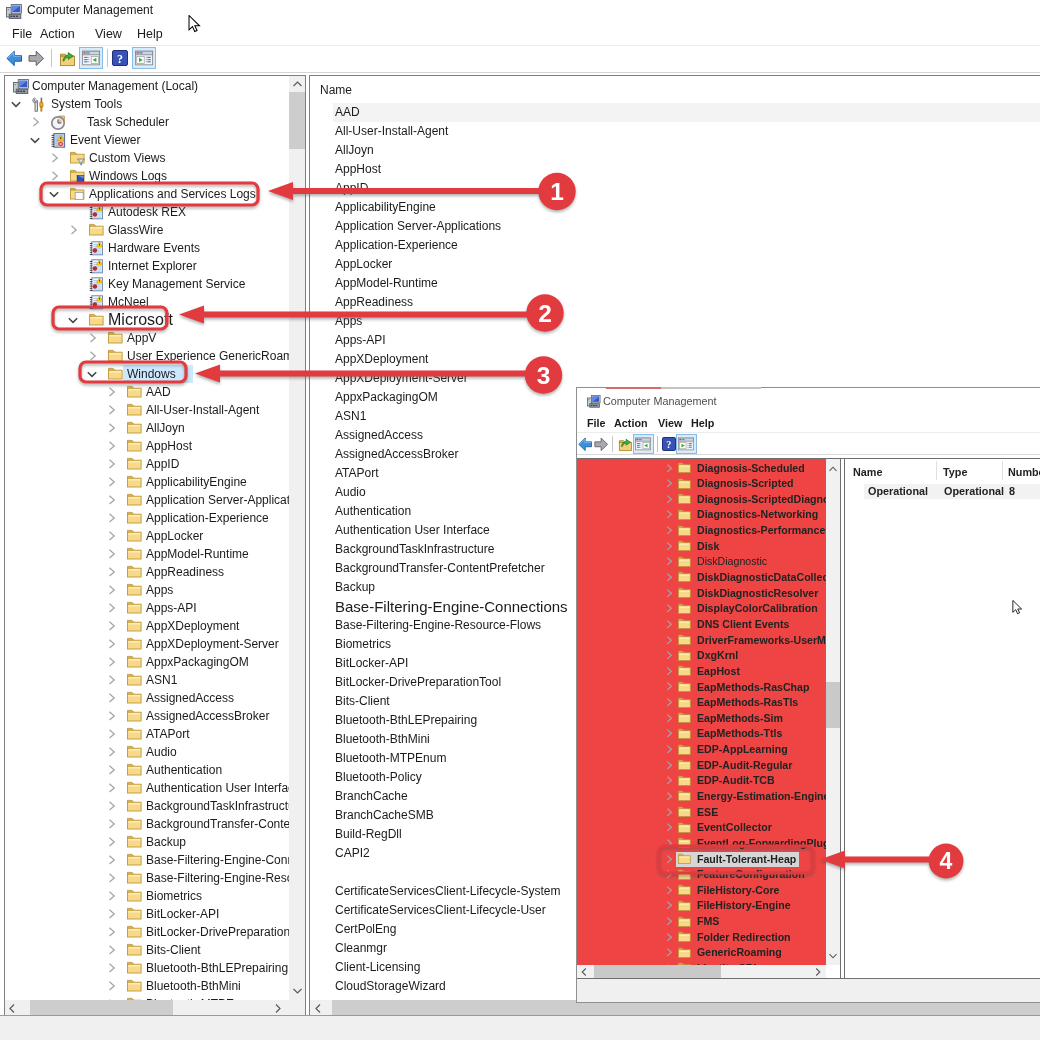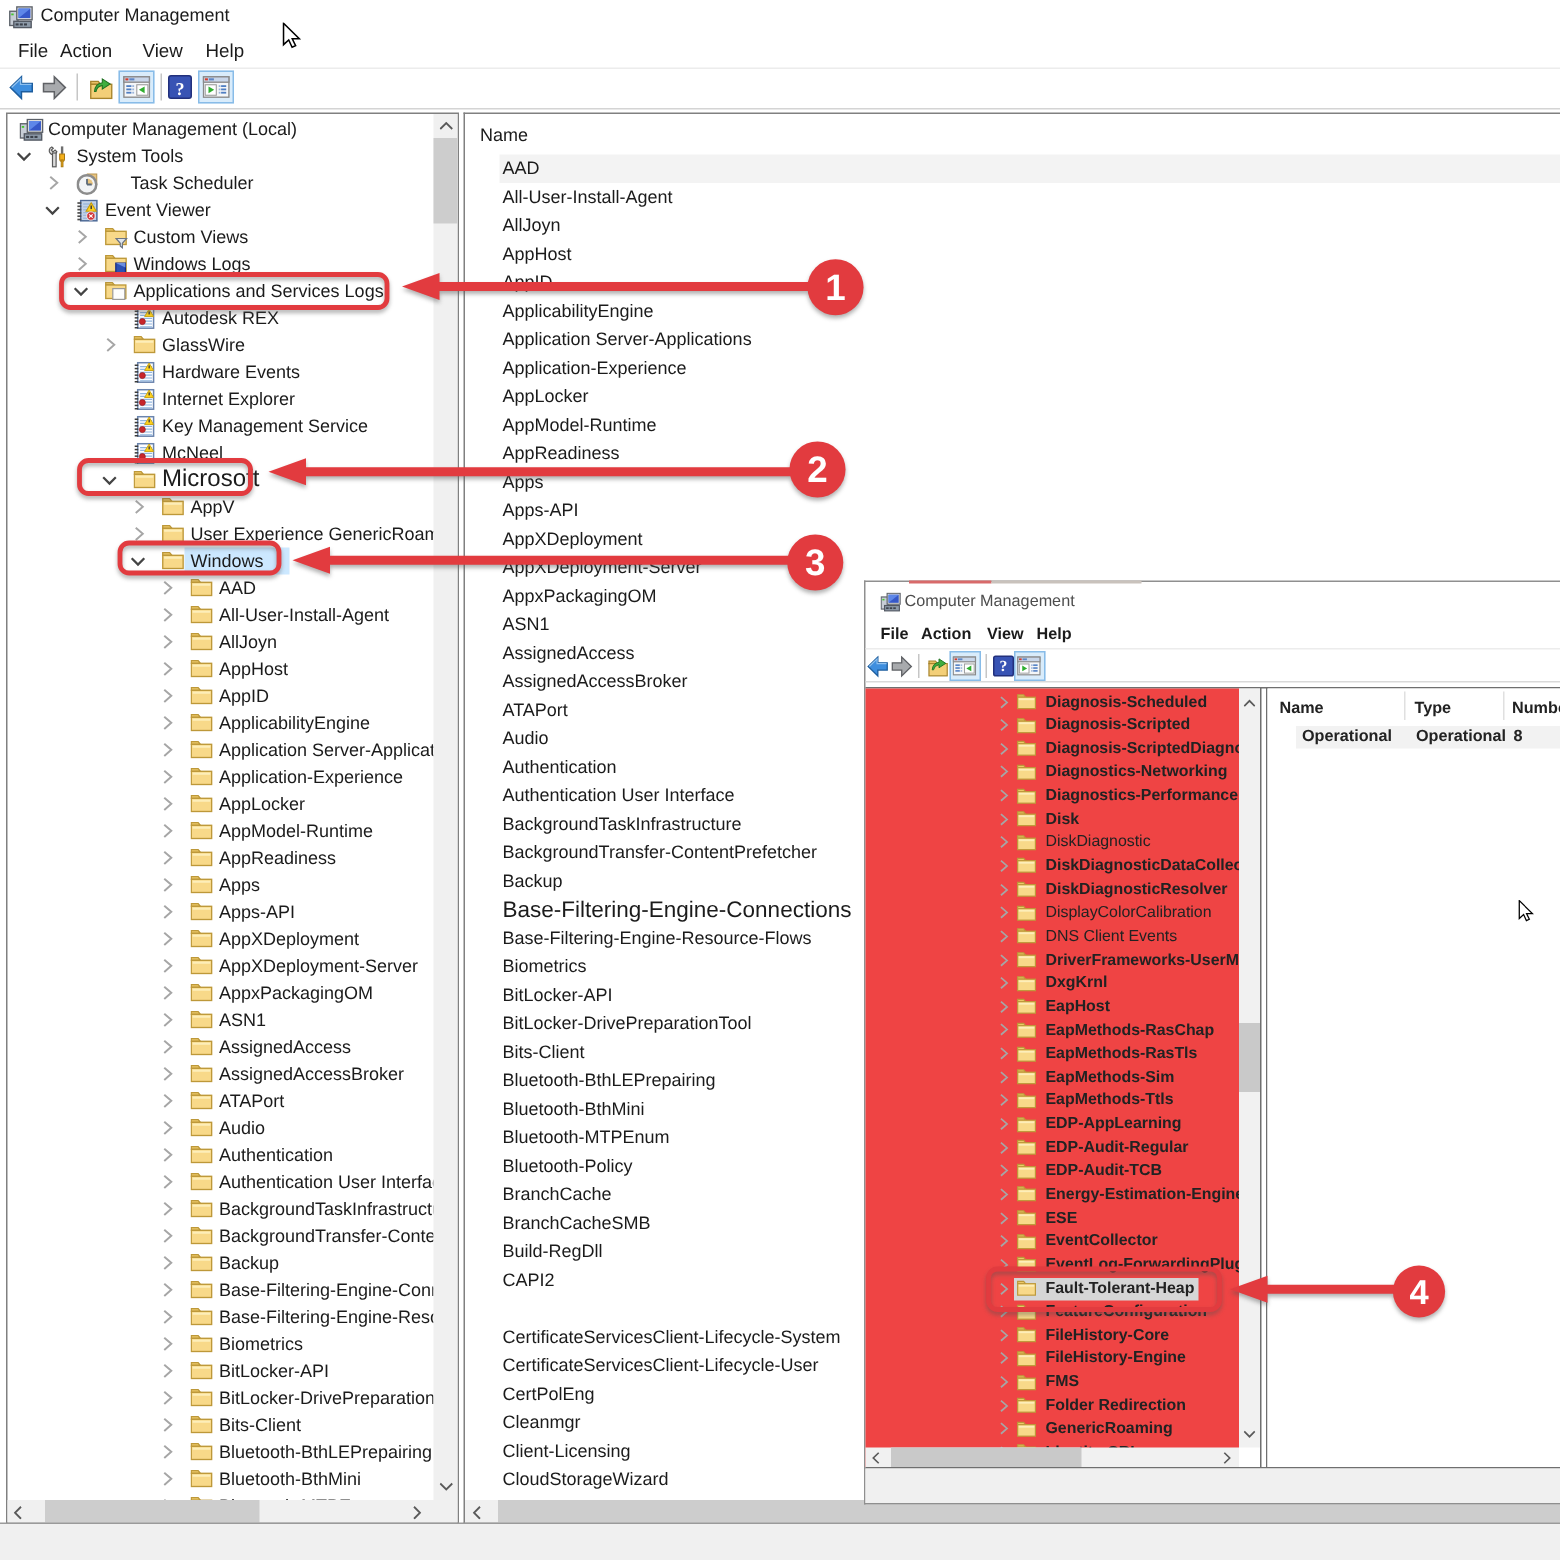--- a/index.html
+++ b/index.html
@@ -835,30 +835,30 @@
       </svg>
       <div class="t" style="left:120px;top:126.6px;font-size:10.6px;line-height:15px;font-weight:bold;color:#222">DiskDiagnosticResolver</div>
       <svg style="position:absolute;left:89px;top:145.26px;" width="8" height="10" viewBox="0 0 8 10">
         <path d="M1.305,0.6960000000000001 L5.394,4.263 L1.305,7.83" fill="none" stroke="#a6a6a6" stroke-width="1.131"></path>
       </svg>
       <svg style="position:absolute;left:101px;top:143.76px;" width="14" height="12" viewBox="0 0 14 12">
         <path d="M0.435,2.7840000000000003 v-1.566 h4.002 l1.305,1.566 z" fill="#ecc968" stroke="#bd9839" stroke-width="0.783"></path>
         <rect x="0.435" y="2.7840000000000003" width="11.831999999999999" height="7.656000000000001" fill="#f8d989" stroke="#bd9839" stroke-width="0.783"></rect>
         <rect x="1.218" y="3.5669999999999997" width="10.266" height="1.218" fill="#fdeeb9"></rect>
       </svg>
-      <div class="t" style="left:120px;top:142.3px;font-size:10.6px;line-height:15px;font-weight:normal;color:#222">DisplayColorCalibration</div>
+      <div class="t" style="left:120px;top:142.3px;font-size:10.6px;line-height:15px;font-weight:bold;color:#222">DisplayColorCalibration</div>
       <svg style="position:absolute;left:89px;top:160.89999999999998px;" width="8" height="10" viewBox="0 0 8 10">
         <path d="M1.305,0.6960000000000001 L5.394,4.263 L1.305,7.83" fill="none" stroke="#a6a6a6" stroke-width="1.131"></path>
       </svg>
       <svg style="position:absolute;left:101px;top:159.39999999999998px;" width="14" height="12" viewBox="0 0 14 12">
         <path d="M0.435,2.7840000000000003 v-1.566 h4.002 l1.305,1.566 z" fill="#ecc968" stroke="#bd9839" stroke-width="0.783"></path>
         <rect x="0.435" y="2.7840000000000003" width="11.831999999999999" height="7.656000000000001" fill="#f8d989" stroke="#bd9839" stroke-width="0.783"></rect>
         <rect x="1.218" y="3.5669999999999997" width="10.266" height="1.218" fill="#fdeeb9"></rect>
       </svg>
-      <div class="t" style="left:120px;top:157.9px;font-size:10.6px;line-height:15px;font-weight:normal;color:#222">DNS Client Events</div>
+      <div class="t" style="left:120px;top:157.9px;font-size:10.6px;line-height:15px;font-weight:bold;color:#222">DNS Client Events</div>
       <svg style="position:absolute;left:89px;top:176.53999999999996px;" width="8" height="10" viewBox="0 0 8 10">
         <path d="M1.305,0.6960000000000001 L5.394,4.263 L1.305,7.83" fill="none" stroke="#a6a6a6" stroke-width="1.131"></path>
       </svg>
       <svg style="position:absolute;left:101px;top:175.03999999999996px;" width="14" height="12" viewBox="0 0 14 12">
         <path d="M0.435,2.7840000000000003 v-1.566 h4.002 l1.305,1.566 z" fill="#ecc968" stroke="#bd9839" stroke-width="0.783"></path>
         <rect x="0.435" y="2.7840000000000003" width="11.831999999999999" height="7.656000000000001" fill="#f8d989" stroke="#bd9839" stroke-width="0.783"></rect>
         <rect x="1.218" y="3.5669999999999997" width="10.266" height="1.218" fill="#fdeeb9"></rect>
       </svg>
       <div class="t" style="left:120px;top:173.5px;font-size:10.6px;line-height:15px;font-weight:bold;color:#222">DriverFrameworks-UserMod</div>
       <svg style="position:absolute;left:89px;top:192.18000000000006px;" width="8" height="10" viewBox="0 0 8 10">

